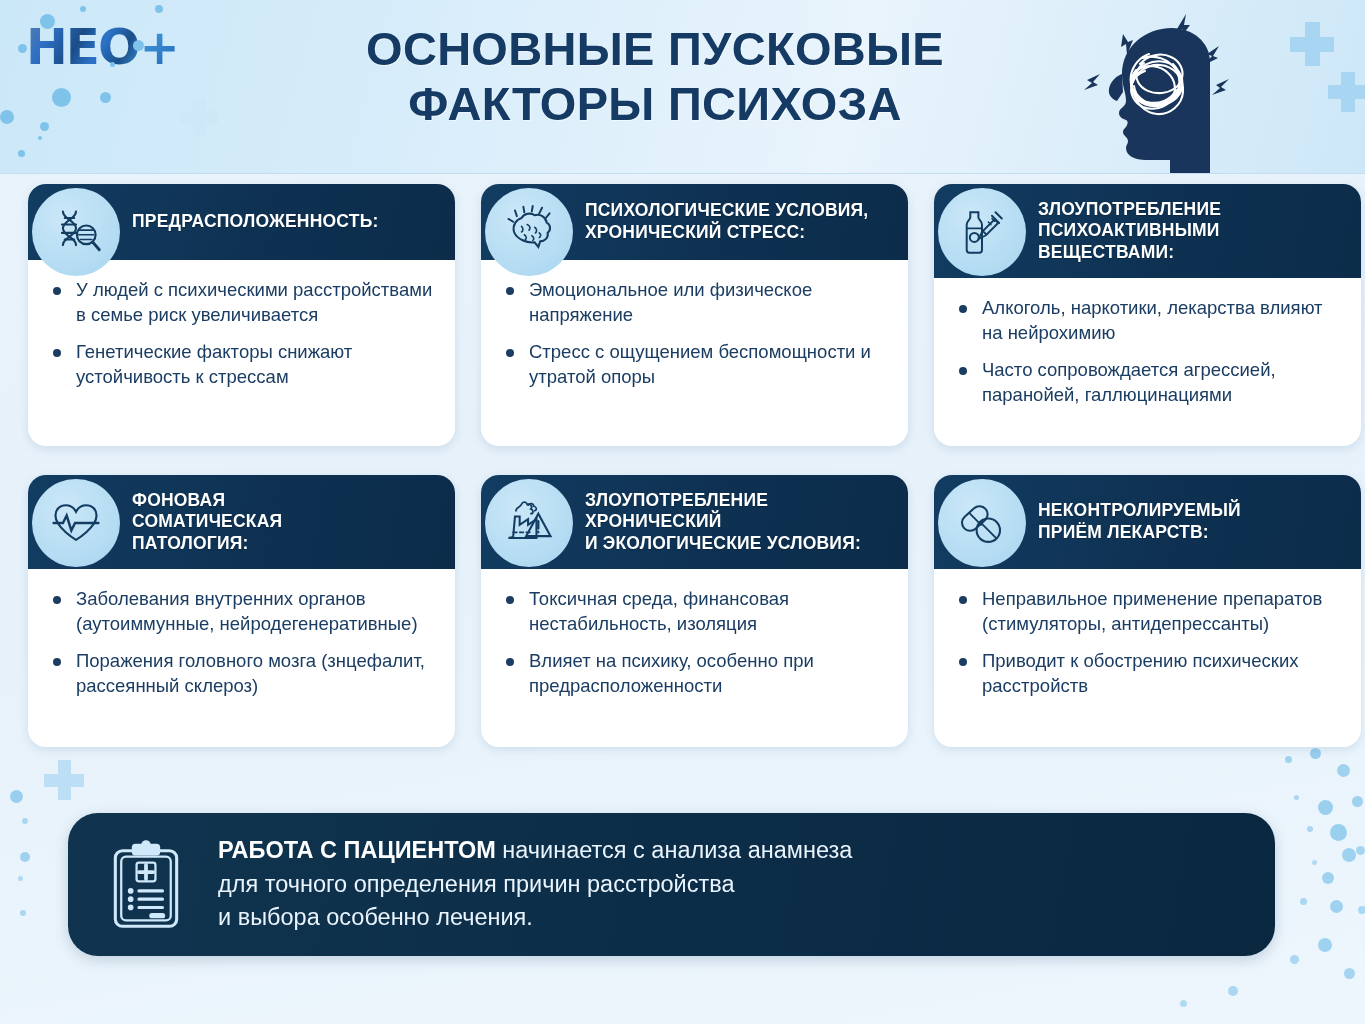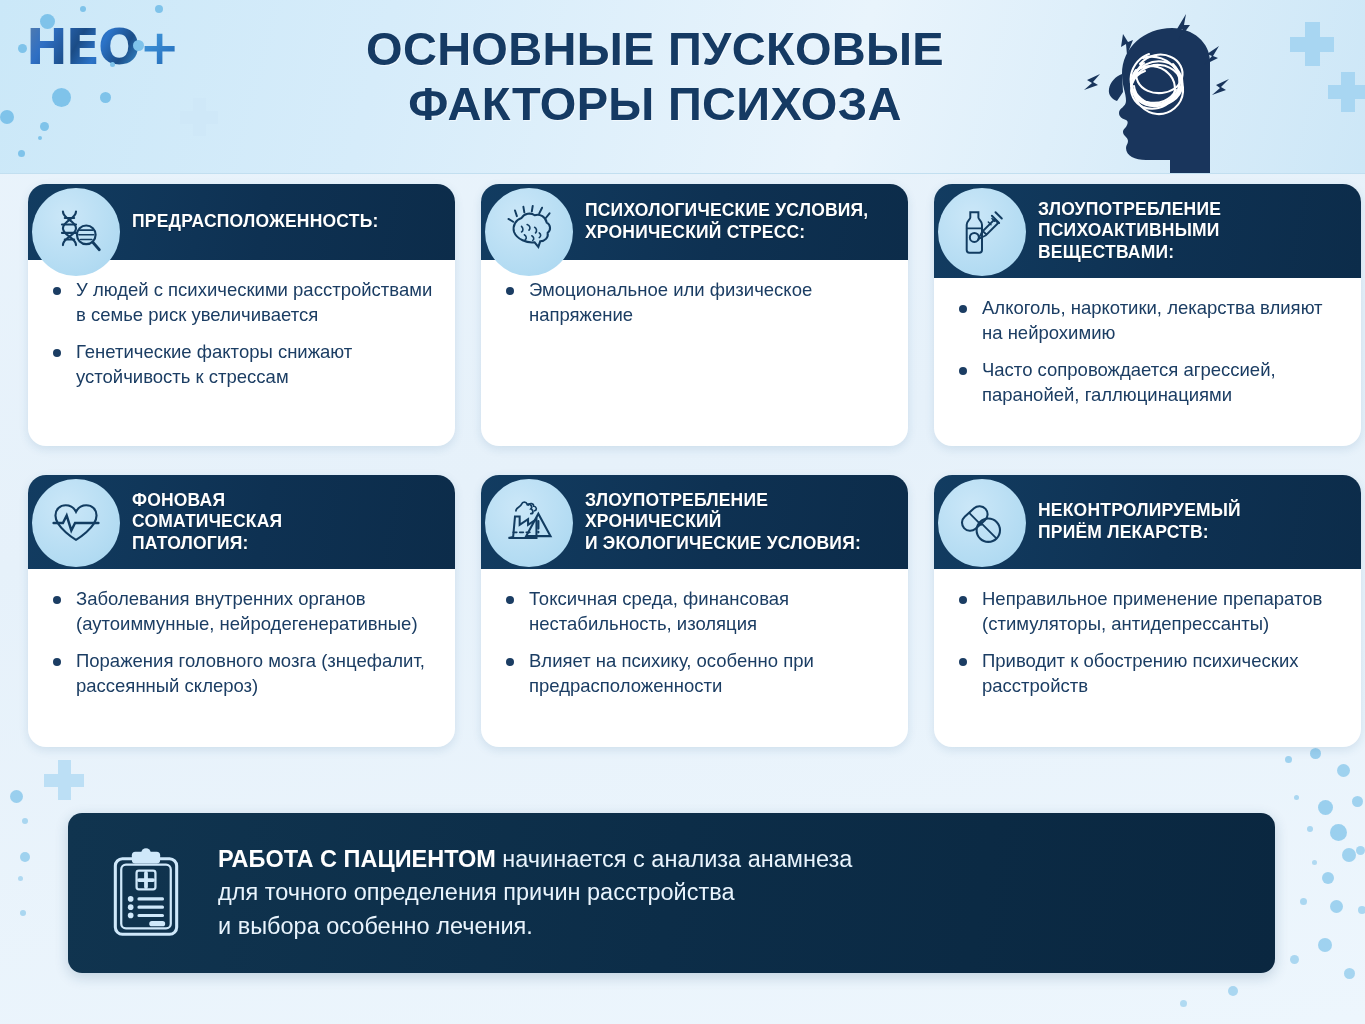--- a/index.html
+++ b/index.html
@@ -139,23 +139,23 @@
     content:"";
     position:absolute; left:3px; top:9px;
     width:8px; height:8px; border-radius:50%;
     background:#1B3D63;
   }
 
   
   #footer {
     position:absolute;
     left:68px; top:813px;
-    width:1207px; height:160px;
+    width:1207px; height:143px;
     background:linear-gradient(100deg,#10344F 0%,#0C2D48 50%,#0A2740 100%);
-    border-radius:14px;
+    border-radius:30px;
     box-shadow:0 4px 14px rgba(20,70,110,.20);
     display:flex; align-items:center;
     padding-left:26px;
   }
   #clipboard-icon { width:104px; flex:0 0 104px; display:flex; justify-content:center; }
   #footer-text {
     margin-left:20px;
     color:#E9F4FD;
     font-size:23.5px;
     line-height:1.42;
@@ -300,20 +300,21 @@
           </svg>
         </div>
         <div class="card-title">
           <span>ПСИХОЛОГИЧЕСКИЕ УСЛОВИЯ,</span>
           <span>ХРОНИЧЕСКИЙ СТРЕСС:</span>
         </div>
       </div>
       <div class="card-body">
         <ul class="bullets">
           <li>Эмоциональное или физическое напряжение</li>
+          <li>Стресс с ощущением беспомощности и утратой опоры</li>
         </ul>
       </div>
     </div>
 
     <div class="card">
       <div class="card-head h4">
         <div class="icon-circle">
           <svg viewBox="0 0 60 60" width="54" height="54" fill="none" stroke="#123C61" stroke-width="2.2" stroke-linecap="round">
             <path d="M17 8h9v6c0 2 4 4 4 8v28a3 3 0 0 1-3 3H16a3 3 0 0 1-3-3V22c0-4 4-6 4-8z"></path>
             <path d="M13 26h17" stroke-width="1.8"></path>

